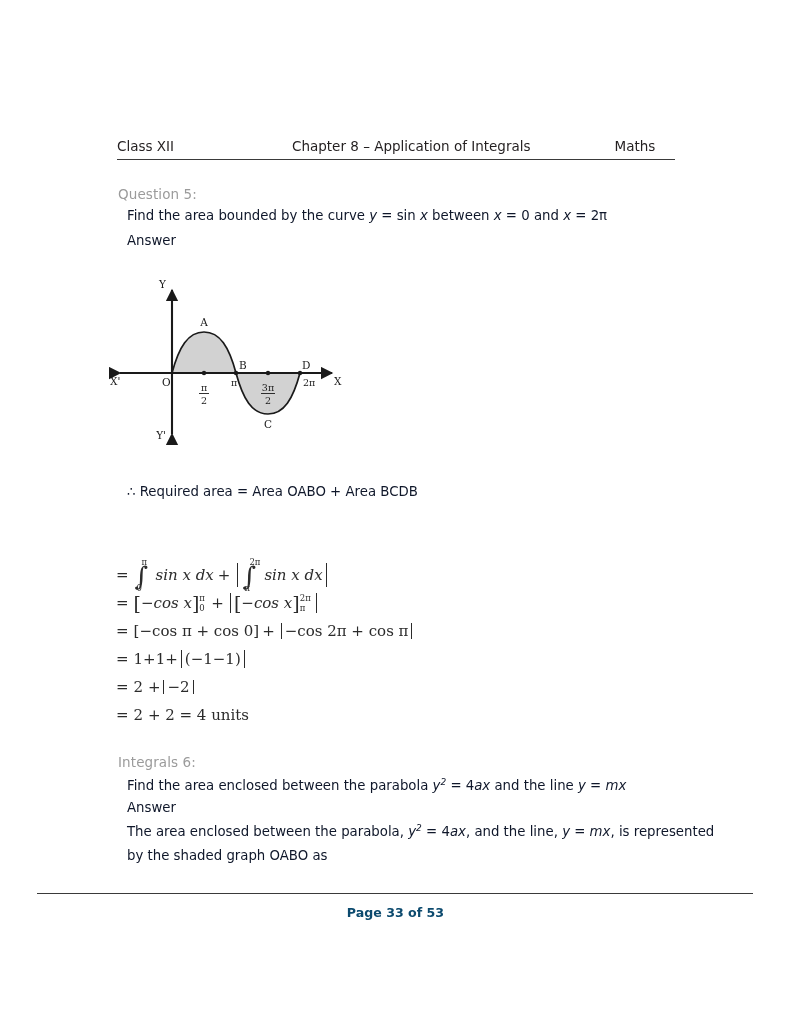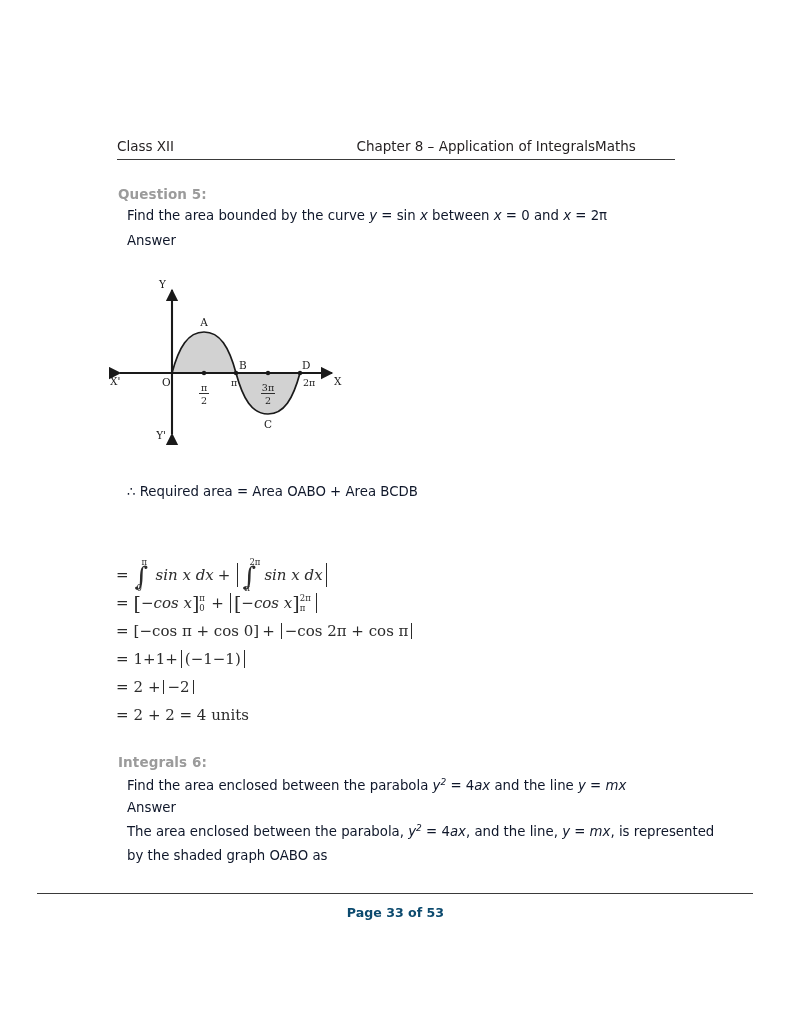--- a/index.html
+++ b/index.html
@@ -27,38 +27,38 @@
     position: absolute;
     left: 117px;
     top: 138px;
     width: 558px;
     display: flex;
     align-items: baseline;
     font-size: 13.5px;
     color: #231f20;
   }
   .header-left   { width: 175px; }
-  .header-center { flex: 1; text-align: right; }
-  .header-right  { width: 80px; text-align: left; }
+  .header-center { flex: 1; text-align: left; }
+  .header-right  { width: 80px; text-align: center; }
 
   .header-rule {
     position: absolute;
     left: 117px;
     top: 159px;
     width: 558px;
     height: 0;
     border-top: 1.6px solid #3a3a3a;
   }
 
   
   .qhead {
     position: absolute;
     left: 118px;
     font-size: 13.5px;
-    font-weight: bold;
+    font-weight: normal;
     color: #9b9b9b;
     letter-spacing: .1px;
   }
   .para {
     position: absolute;
     left: 127px;
     font-size: 13.3px;
     color: #0f172a;
     white-space: nowrap;
   }

